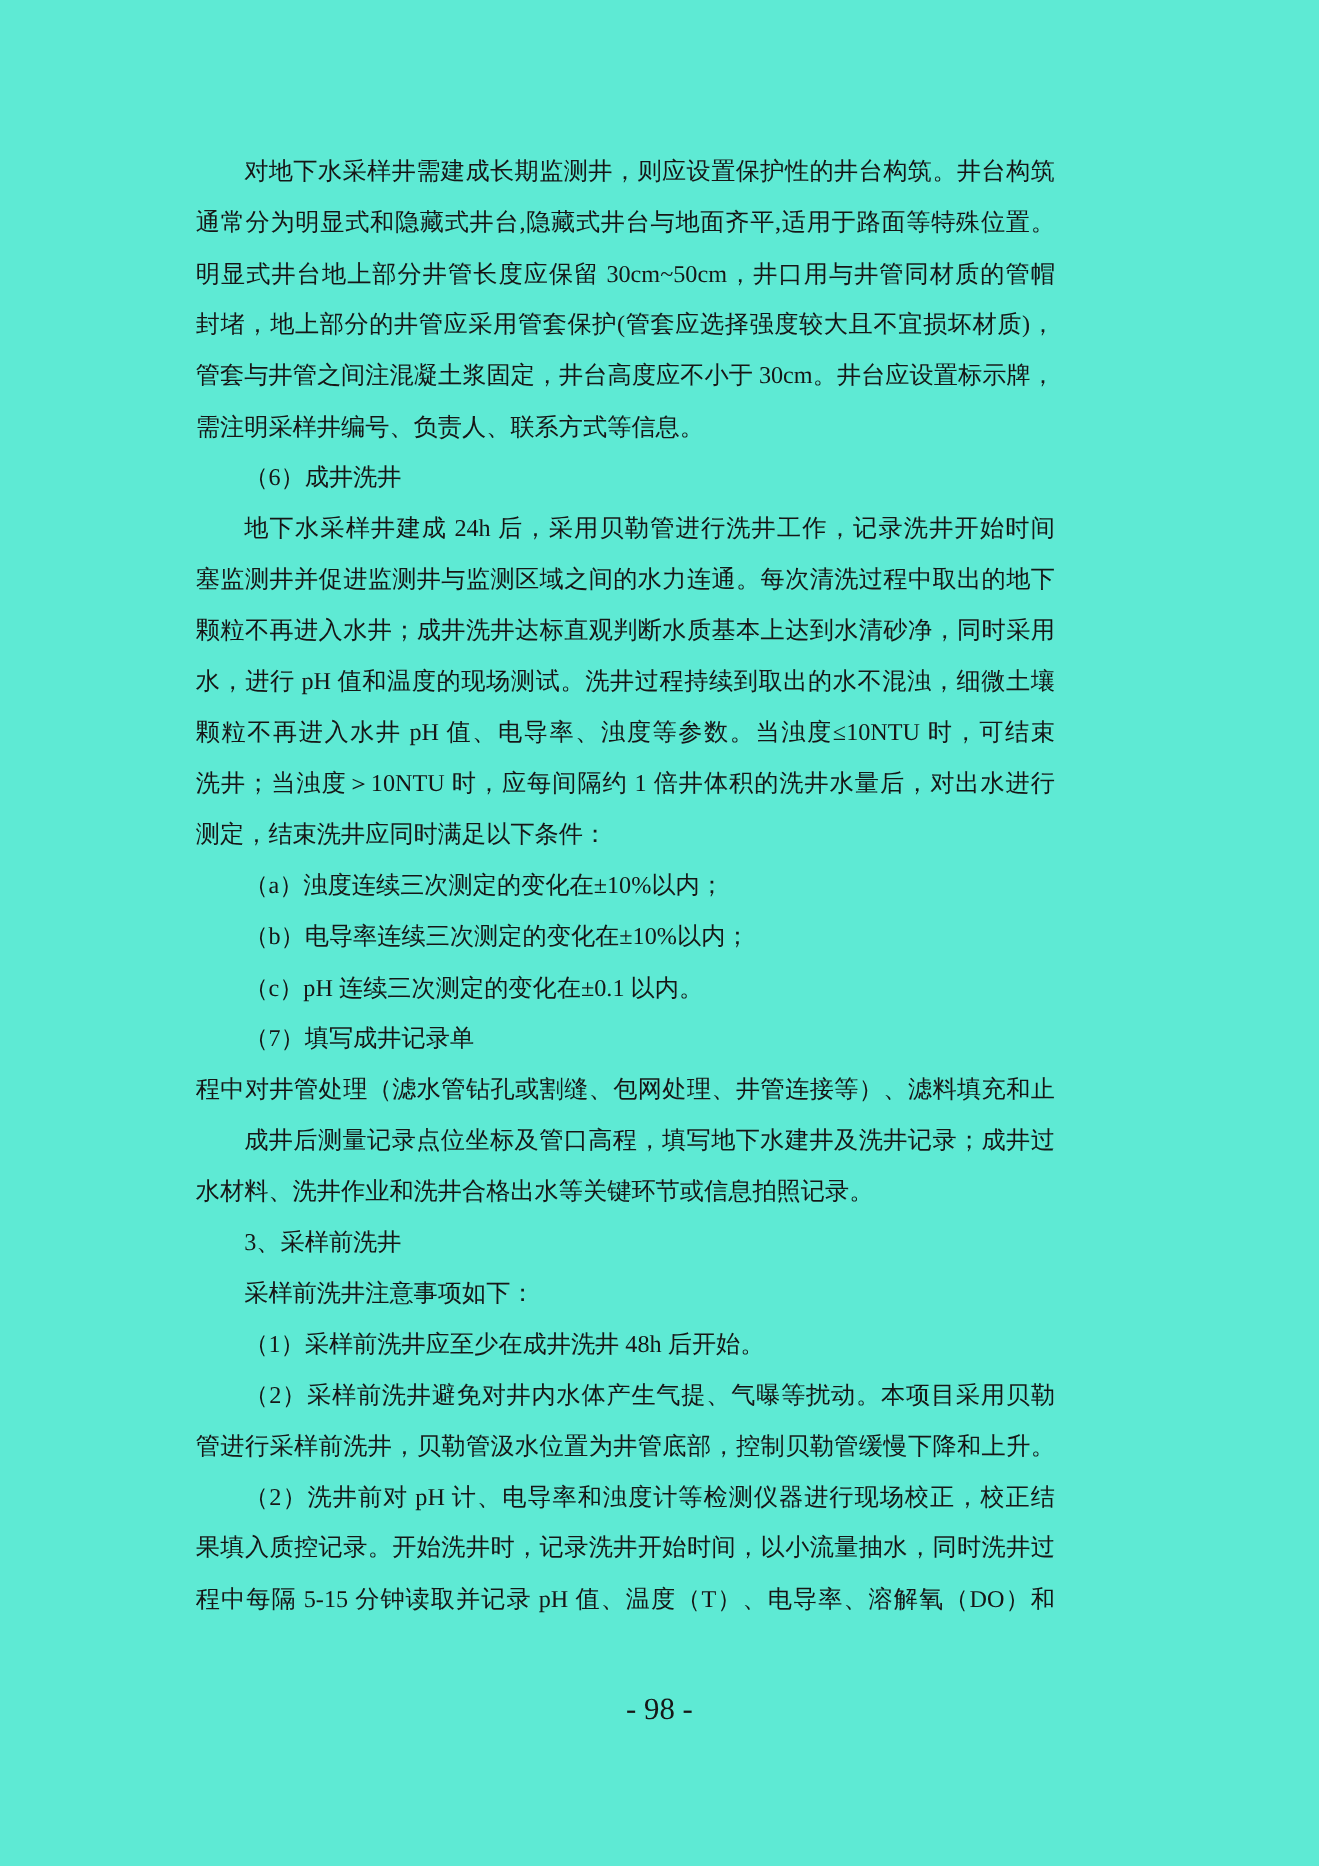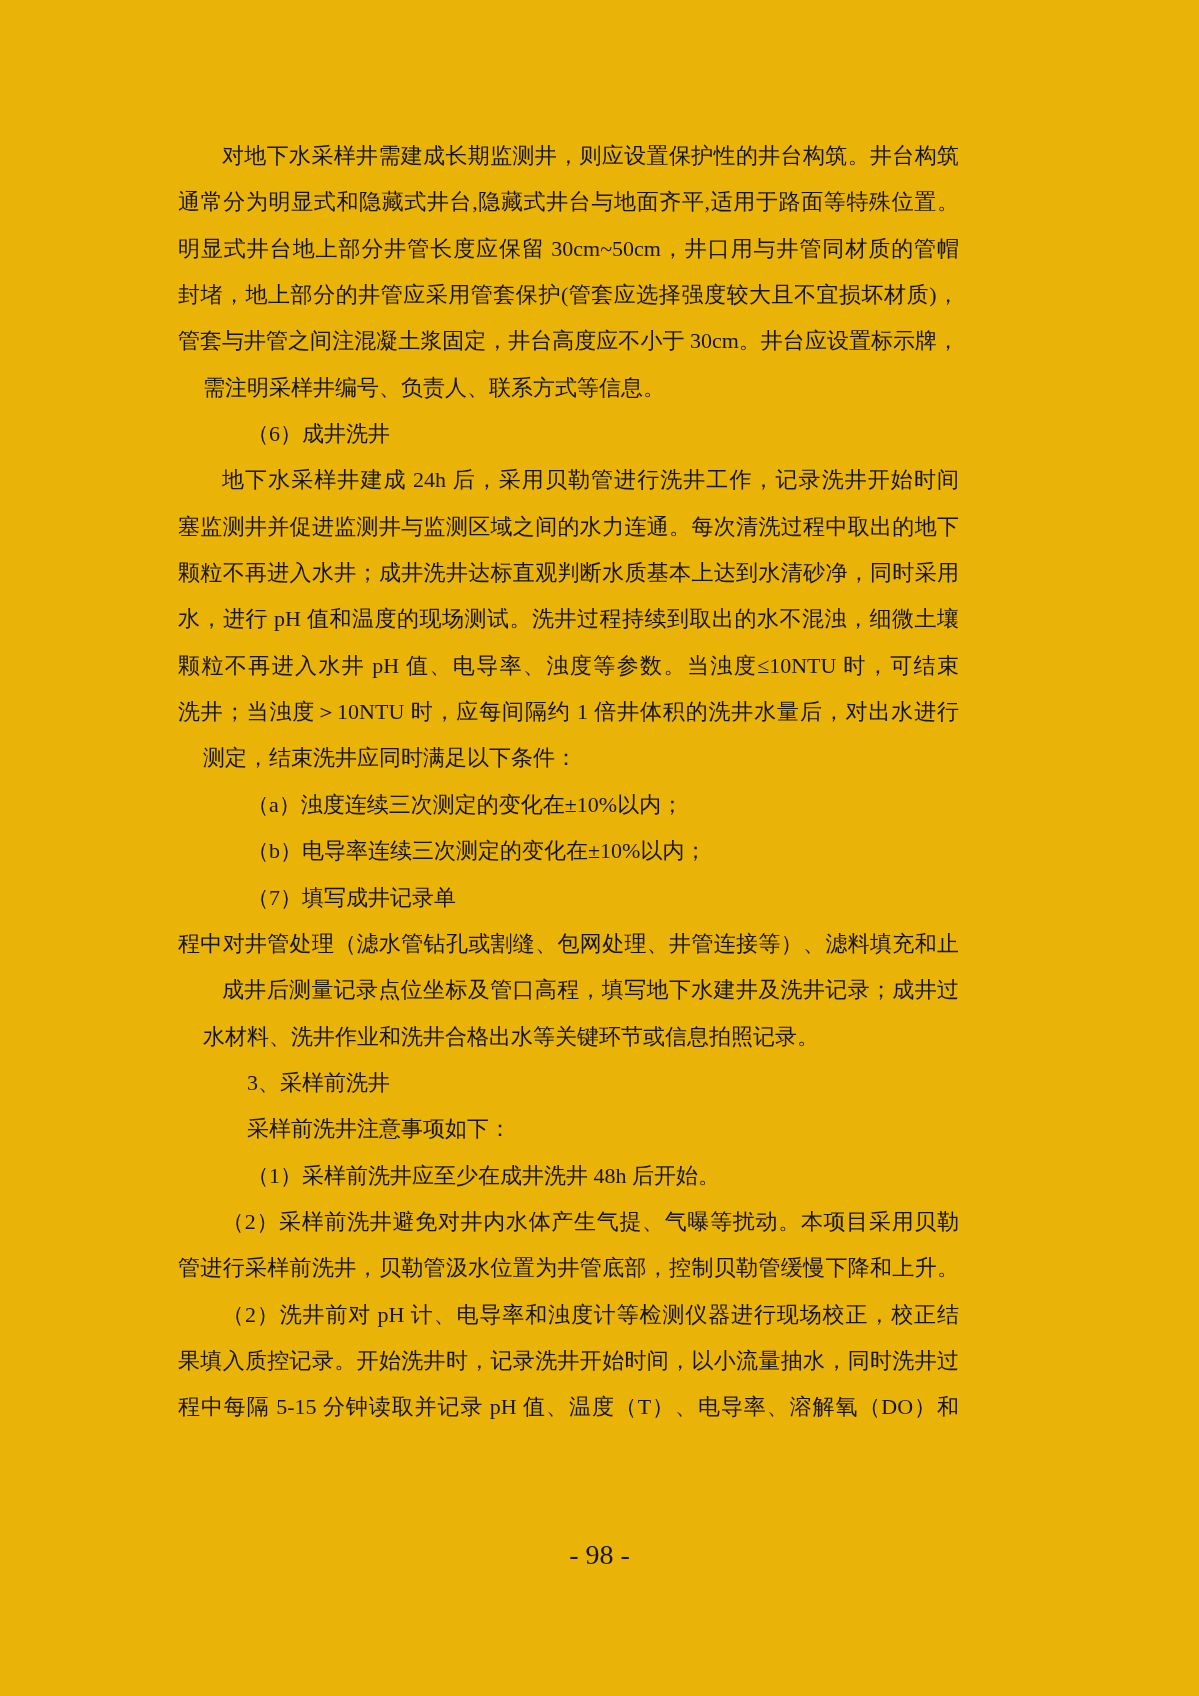--- a/index.html
+++ b/index.html
@@ -4,42 +4,41 @@
 <style>
   html, body {
     margin: 0;
     padding: 0;
     background: #ffffff;
   }
   .page {
     position: relative;
     width: 1199px;
     height: 1696px;
-    background: #eab308;
+    background: #5eead4;
     color: #161616;
     font-family: "Liberation Serif", "DejaVu Serif", serif;
     overflow: hidden;
   }
   .content {
     position: absolute;
     left: 178px;
     top: 133px;
     width: 781px;
   }
   .line {
     height: 46.35px;
     line-height: 46.35px;
     font-size: 22px;
     text-align: justify;
     text-align-last: justify;
     overflow: hidden;
   }
   .line.last {
     text-align-last: left;
-    margin-left: 25px;
   }
   .line.indent {
     text-indent: 2em;
   }
   .footer {
     position: absolute;
     left: 0;
     top: 1541px;
     width: 100%;
     text-align: center;
@@ -62,20 +61,21 @@
     <div class="line indent last">（6）成井洗井</div>
     <div class="line indent">地下水采样井建成 24h 后，采用贝勒管进行洗井工作，记录洗井开始时间</div>
     <div class="line">塞监测井并促进监测井与监测区域之间的水力连通。每次清洗过程中取出的地下</div>
     <div class="line">颗粒不再进入水井；成井洗井达标直观判断水质基本上达到水清砂净，同时采用</div>
     <div class="line">水，进行 pH 值和温度的现场测试。洗井过程持续到取出的水不混浊，细微土壤</div>
     <div class="line">颗粒不再进入水井 pH 值、电导率、浊度等参数。当浊度≤10NTU 时，可结束</div>
     <div class="line">洗井；当浊度＞10NTU 时，应每间隔约 1 倍井体积的洗井水量后，对出水进行</div>
     <div class="line last">测定，结束洗井应同时满足以下条件：</div>
     <div class="line indent last">（a）浊度连续三次测定的变化在±10%以内；</div>
     <div class="line indent last">（b）电导率连续三次测定的变化在±10%以内；</div>
+    <div class="line indent last">（c）pH 连续三次测定的变化在±0.1 以内。</div>
     <div class="line indent last">（7）填写成井记录单</div>
     <div class="line">程中对井管处理（滤水管钻孔或割缝、包网处理、井管连接等）、滤料填充和止</div>
     <div class="line indent">成井后测量记录点位坐标及管口高程，填写地下水建井及洗井记录；成井过</div>
     <div class="line last">水材料、洗井作业和洗井合格出水等关键环节或信息拍照记录。</div>
     <div class="line indent last">3、采样前洗井</div>
     <div class="line indent last">采样前洗井注意事项如下：</div>
     <div class="line indent last">（1）采样前洗井应至少在成井洗井 48h 后开始。</div>
     <div class="line indent">（2）采样前洗井避免对井内水体产生气提、气曝等扰动。本项目采用贝勒</div>
     <div class="line">管进行采样前洗井，贝勒管汲水位置为井管底部，控制贝勒管缓慢下降和上升。</div>
     <div class="line indent">（2）洗井前对 pH 计、电导率和浊度计等检测仪器进行现场校正，校正结</div>

